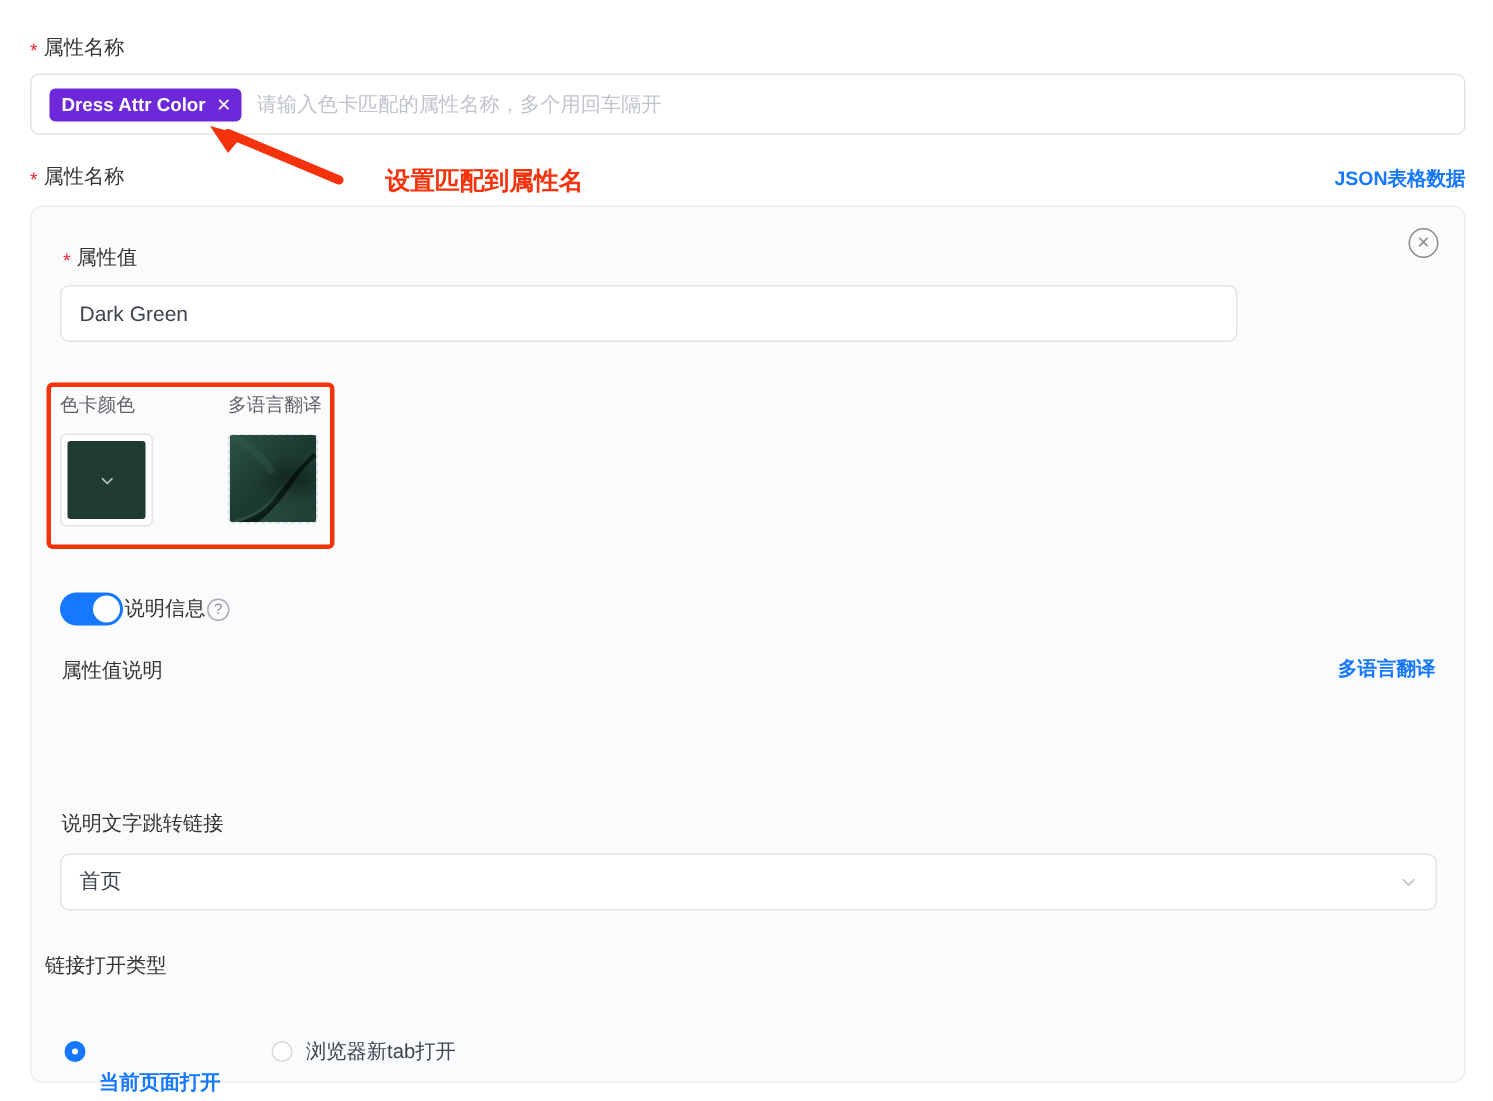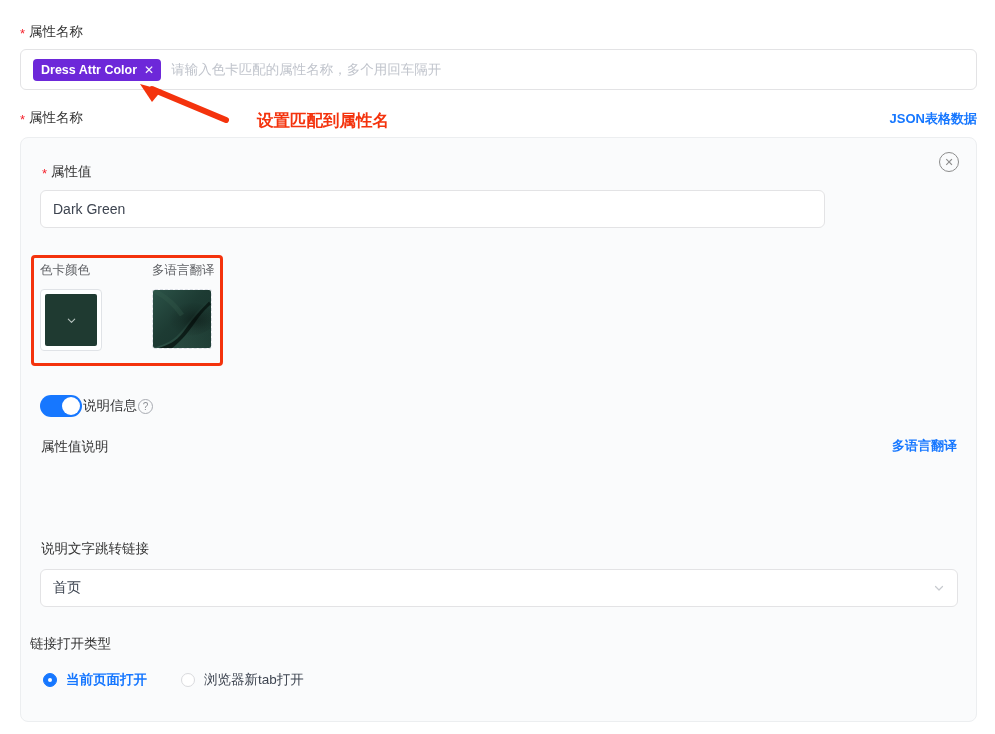--- a/index.html
+++ b/index.html
@@ -128,21 +128,21 @@
   .radio-dot {
     width: 14px; height: 14px; border-radius: 50%; flex: none;
     border: 1px solid #d9dadd; background: #fff; position: relative;
   }
   .radio-item.on .radio-dot { border-color: #1677ff; background: #1677ff; }
   .radio-item.on .radio-dot::after {
     content: ""; position: absolute; left: 4px; top: 4px;
     width: 4px; height: 4px; border-radius: 50%; background: #fff;
   }
   .radio-text { font-size: 13.5px; color: #3d4450; }
-  .radio-item.on .radio-text { color: #1677ff; font-weight: 700; }
+  .radio-item.on .radio-text { color: #1677ff; font-weight: 700; margin-top: 42px; }
 
   
   .anno {
     position: absolute; color: #f4330d; font-weight: 700; font-size: 16.5px;
     white-space: nowrap;
   }
   #anno-1 { left: 257px; top: 110px; }
   #anno-2 { left: 260px; top: 302px; }
   #arrow  { position: absolute; left: 130px; top: 78px; }
 </style>

